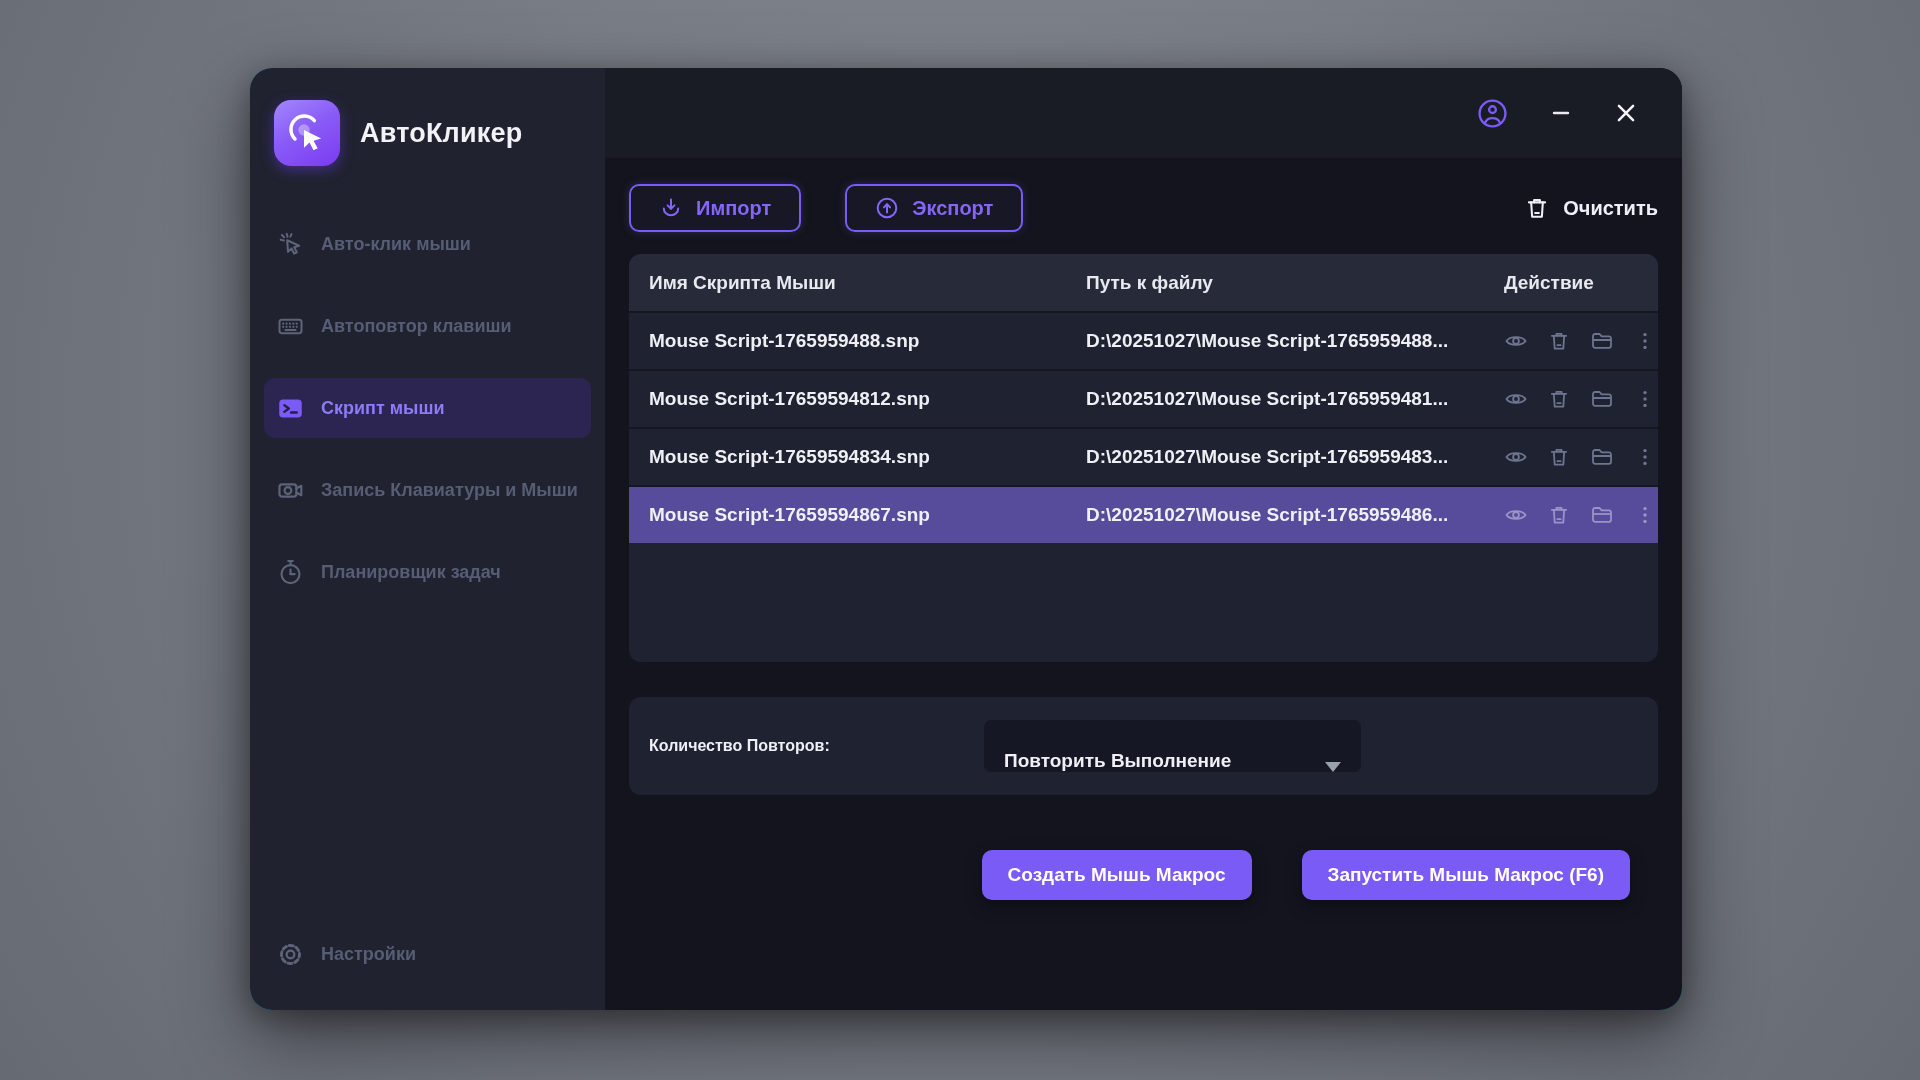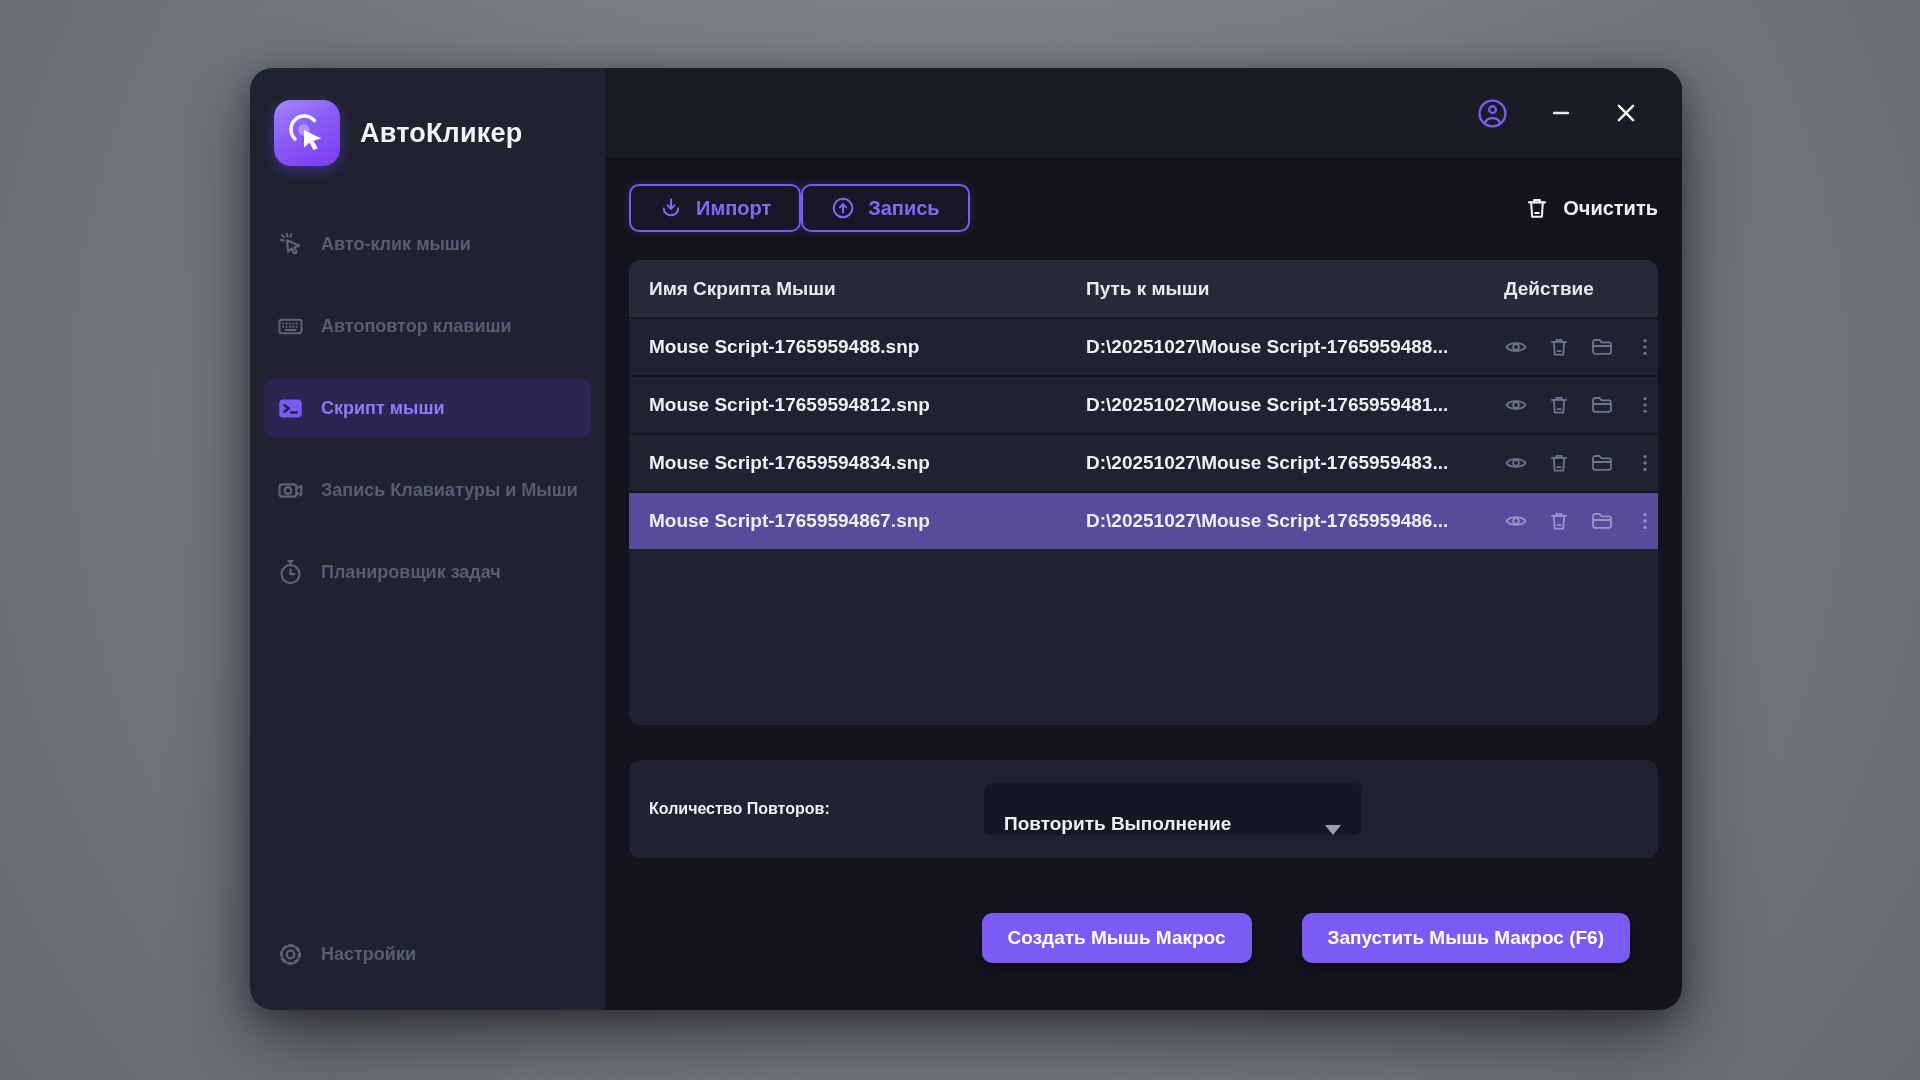--- a/index.html
+++ b/index.html
@@ -40,35 +40,35 @@
   .settings-item { margin-bottom:0; }
   
   .main { flex:1; display:flex; flex-direction:column; background:#13141d; min-width:0; }
   .titlebar {
     height:90px; flex:0 0 90px; background:#191b25;
     display:flex; align-items:center; justify-content:flex-end; gap:34px; padding-right:40px;
   }
   .tb-btn { background:none; border:none; cursor:pointer; display:flex; align-items:center; justify-content:center; padding:4px; }
   .content { flex:1; padding:26px 24px 0 24px; display:flex; flex-direction:column; }
   
-  .toolbar { display:flex; align-items:center; }
+  .toolbar { display:flex; align-items:center; gap:44px; }
   .ghost-btn {
     height:48px; min-width:162px; padding:0 28px; border-radius:10px; cursor:pointer;
     background:rgba(123,91,245,.04); border:2px solid #7b5bf5; color:#8566f8;
     display:flex; align-items:center; justify-content:center; gap:13px;
     font-family:inherit; font-size:20px; font-weight:700;
     box-shadow:0 0 10px rgba(123,91,245,.25);
   }
   .toolbar-spacer { flex:1; }
   .clear-btn {
     background:none; border:none; cursor:pointer; color:#eef0f5;
     display:flex; align-items:center; gap:13px; font-family:inherit; font-size:20px; font-weight:600;
   }
   
-  .table-panel { margin-top:28px; height:465px; background:#1f2230; border-radius:12px; overflow:hidden; }
+  .table-panel { margin-top:22px; height:408px; background:#1f2230; border-radius:12px; overflow:hidden; }
   .t-header {
     height:57px; background:#262a39; display:grid; grid-template-columns:437px 418px 1fr;
     align-items:center; color:#e8eaf0; font-size:19px; font-weight:700;
   }
   .t-header > span { padding-left:20px; }
   .t-row {
     height:58px; display:grid; grid-template-columns:437px 418px 1fr; align-items:center;
     color:#eef0f5; font-size:19px; font-weight:600; border-top:2px solid #15161f; cursor:pointer;
   }
   .t-row > .cell { padding-left:20px; white-space:nowrap; overflow:hidden; }
@@ -232,42 +232,42 @@
         </button>
 
         <button class="ghost-btn">
           <span>
             <svg width="24" height="24" viewBox="0 0 24 24" fill="none" stroke="currentColor" stroke-width="2" stroke-linecap="round" stroke-linejoin="round">
               <circle cx="12" cy="12" r="9.3"></circle>
               <path d="M12 16.4 V8.6"></path>
                 <path d="M8.9 11.4 L12 8.3 L15.1 11.4"></path>
             </svg>
           </span>
-          <span>Запись</span>
+          <span>Экспорт</span>
         </button>
 
         <div class="toolbar-spacer"></div>
 
         <button class="clear-btn">
           <span>
             <svg width="26" height="26" viewBox="0 0 24 24" fill="none" stroke="#eef0f5" stroke-width="1.9" stroke-linecap="round" stroke-linejoin="round">
               <path d="M4.5 6.8 H19.5"></path>
               <path d="M9.3 6.8 V4.6 H14.7 V6.8"></path>
               <path d="M6.6 6.8 L7.5 20 H16.5 L17.4 6.8"></path>
               <path d="M10.3 16.6 H13.7"></path>
             </svg>
           </span>
           <span>Очистить</span>
         </button>
       </div>
 
       <div class="table-panel">
         <div class="t-header">
           <span>Имя Скрипта Мыши</span>
-          <span>Путь к мыши</span>
+          <span>Путь к файлу</span>
           <span>Действие</span>
         </div>
         <div id="rows">
             <div class="t-row">
               <div class="cell">Mouse Script-1765959488.snp</div>
               <div class="cell">D:\20251027\Mouse Script-1765959488...</div>
               <div class="acts">
                 <button class="act">
                   <span>
                     <svg width="24" height="24" viewBox="0 0 24 24" fill="none" stroke="currentColor" stroke-width="1.8">

